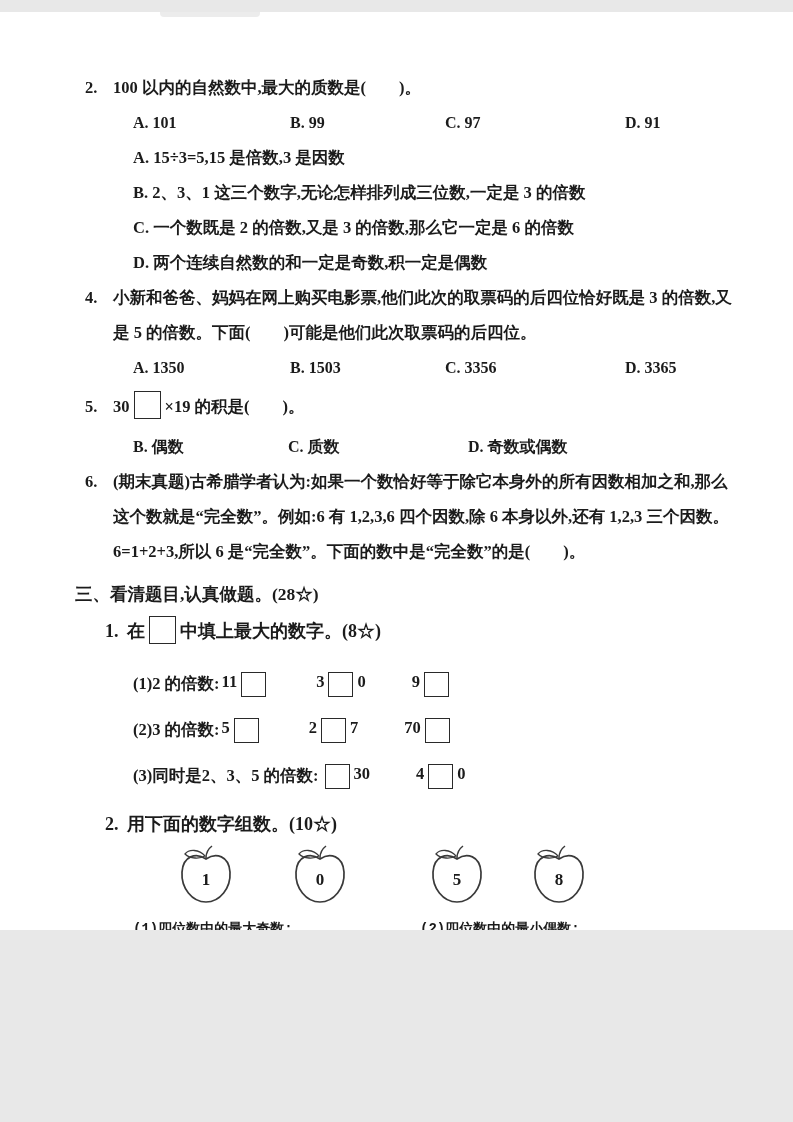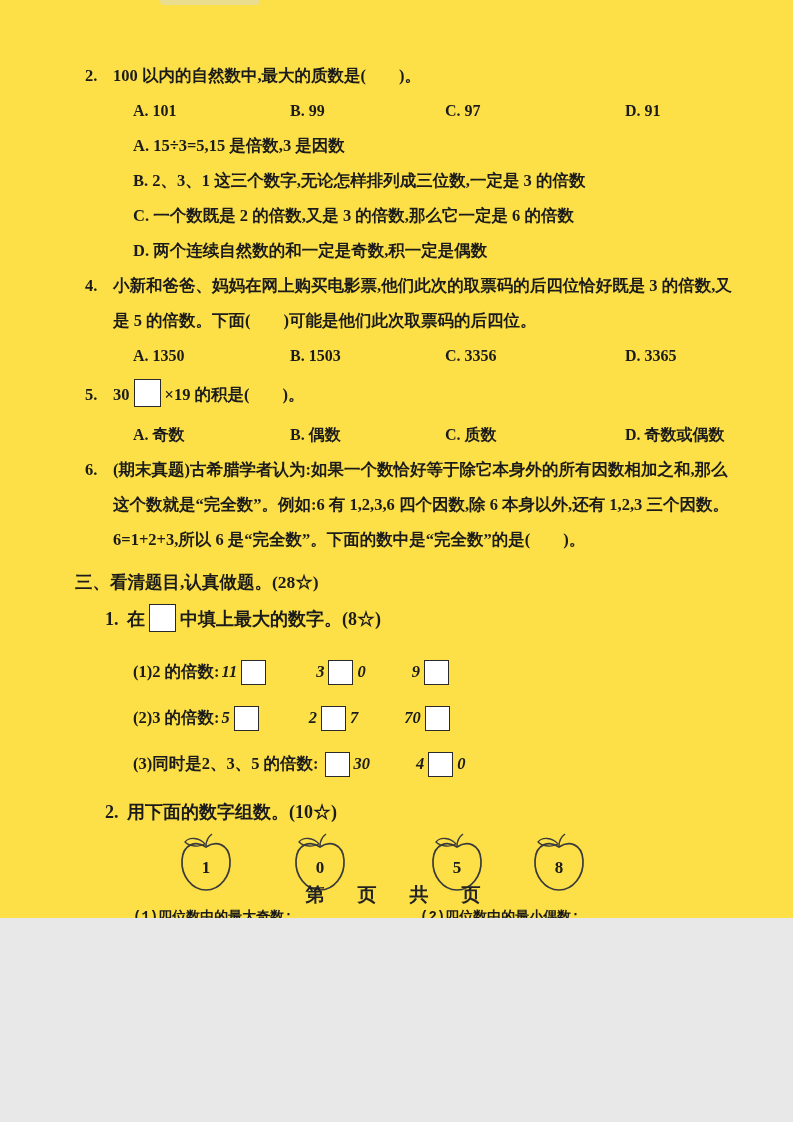--- a/index.html
+++ b/index.html
@@ -1,22 +1,22 @@
 <!DOCTYPE html>
 <html><head>
 <meta charset="utf-8">
 <style>
   * { box-sizing: border-box; margin: 0; padding: 0; }
   html, body { background: #e8e8e8; }
   body { font-family: "Liberation Serif", "DejaVu Serif", serif; }
   .page {
     position: relative;
     width: 793px; height: 918px;
-    margin: 0 auto;
-    background: #fde047;
+    margin: 12px auto;
+    background: #ffffff;
     color: #1b1b1b;
     font-weight: 600;
     overflow: hidden;
   }
   .content {
     position: absolute;
     left: 85px; right: 58px; top: 58px;
   }
   .stem {
     line-height: 35px;
@@ -61,21 +61,21 @@
     font-size: 17.5px; font-weight: 700;
   }
   .s3q { margin-left: 20px; font-size: 18px; }
   .s3q .qnum { width: 22px; margin-left: 0; }
   .s3q1-line { height: 44px; line-height: 44px; }
   .fill-row {
     display: flex; align-items: center;
     height: 30px; margin-top: 16px; margin-left: 48px;
     font-size: 16.5px;
   }
-  .fill-group { display: inline-flex; align-items: center; margin-right: 46px; font-style: italic; }
+  .fill-group { display: inline-flex; align-items: flex-start; margin-right: 46px; }
   .fill-row .flabel { margin-right: 2px; }
   .s3q2-title { margin-top: 18px; height: 30px; line-height: 30px; }
   
   .apple-row { display: flex; margin-top: 4px; height: 64px; }
   .apple { width: 60px; height: 64px; }
   .apple.a1 { margin-left: 91px; }
   .apple.a2 { margin-left: 54px; }
   .apple.a3 { margin-left: 77px; }
   .apple.a4 { margin-left: 42px; }
   .apple text {
@@ -136,21 +136,20 @@
     <p class="stem"><span class="qnum">4.</span><span>小新和爸爸、妈妈在网上购买电影票,他们此次的取票码的后四位恰好既是 3 的倍数,又是 5 的倍数。下面(　　)可能是他们此次取票码的后四位。</span></p>
     <div class="opts">
       <span class="opt c1">A. 1350</span>
       <span class="opt c2">B. 1503</span>
       <span class="opt c3">C. 3356</span>
       <span class="opt c4">D. 3365</span>
     </div>
 
     <p class="stem stem-tall"><span class="qnum">5.</span><span>30</span><span class="fillbox big"></span><span>×19 的积是(　　)。</span></p>
     <div class="opts">
-      <span class="opt c1">A. 奇数</span>
       <span class="opt c2">B. 偶数</span>
       <span class="opt c3">C. 质数</span>
       <span class="opt c4">D. 奇数或偶数</span>
     </div>
 
     <p class="stem"><span class="qnum">6.</span><span>(期末真题)古希腊学者认为:如果一个数恰好等于除它本身外的所有因数相加之和,那么这个数就是“完全数”。例如:6 有 1,2,3,6 四个因数,除 6 本身以外,还有 1,2,3 三个因数。6=1+2+3,所以 6 是“完全数”。下面的数中是“完全数”的是(　　)。</span></p>
 
     <div class="sec-title">三、看清题目,认真做题。(28☆)</div>
 
     <p class="s3q s3q1-line"><span class="qnum">1.</span><span>在</span><span class="fillbox big"></span><span>中填上最大的数字。(8☆)</span></p>
@@ -260,14 +259,13 @@
         <span class="blank-item col1" style="width:auto">
             <span>(5)同时是 2、3、5 的倍数的三位数:</span>
             <span class="uline w200"></span>
           </span>
       </div>
     </div>
 
   </div>
 
   <div class="shadow-bottom"></div>
-  <div class="footer">第　页　共　页</div>
 </div>
 
 </body></html>

